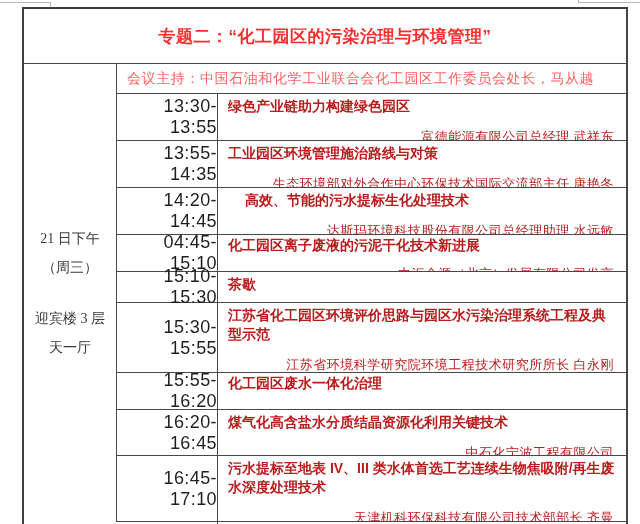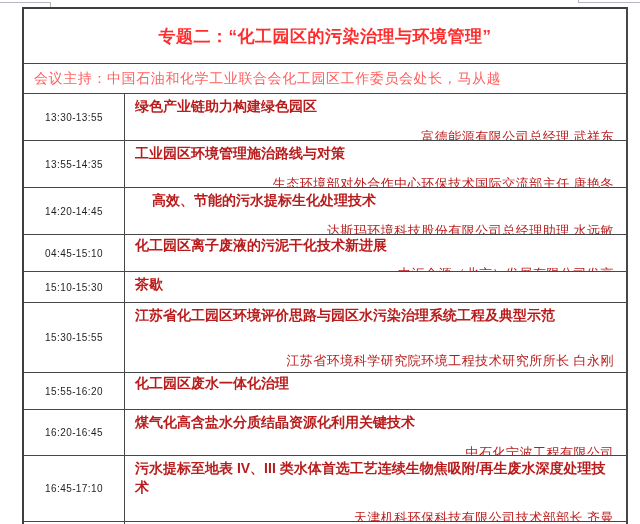--- a/index.html
+++ b/index.html
@@ -72,23 +72,24 @@
   .r1 { height: 47px; } .r2 { height: 47px; } .r3 { height: 47px; gap: 17px; }
   .r4 { height: 37px; } .r5 { height: 31px; } .r6 { height: 70px; }
   .r7 { height: 37px; } .r8 { height: 46px; } .r9 { height: 66px; }
   .partial { height: 18px; border-bottom: none; }
 
   .time-cell {
     box-sizing: border-box;
     width: 101px;
     border-right: 1px solid #474747;
     display: flex; align-items: center; justify-content: center;
-    font-size: 10px;
+    font-size: 18px;
     letter-spacing: 0.4px;
     color: #1f1f1f;
+    text-align: right;
   }
 
   .content-cell {
     box-sizing: border-box;
     flex: 1;
     padding: 3px 8px 3px 10px;
     display: flex; flex-direction: column;
     justify-content: space-between;
     overflow: hidden;
   }
@@ -121,20 +122,27 @@
 <div class="artifact" style="left:50px; top:2px; width:1px; height:5px;"></div>
 <div class="artifact" style="left:578px; top:2px; width:62px; height:1px;"></div>
 <div class="artifact" style="left:578px; top:0; width:1px; height:3px;"></div>
 
 <div class="sheet">
 
   <div class="title-row">专题二：“化工园区的污染治理与环境管理”</div>
 
   <div class="flex-body">
 
+    <div class="venue-cell">
+      <div>21 日下午</div>
+      <div>（周三）</div>
+      <div class="venue-spacer"></div>
+      <div>迎宾楼 3 层</div>
+      <div>天一厅</div>
+    </div>
 
     <div class="right-col">
 
       <div class="host-row">会议主持：中国石油和化学工业联合会化工园区工作委员会处长，马从越</div>
 
       <div class="session r1">
         <div class="time-cell">13:30-13:55</div>
         <div class="content-cell">
           <div class="session-title">绿色产业链助力构建绿色园区</div>
           <div class="session-speaker">富德能源有限公司总经理 武祥东</div>

